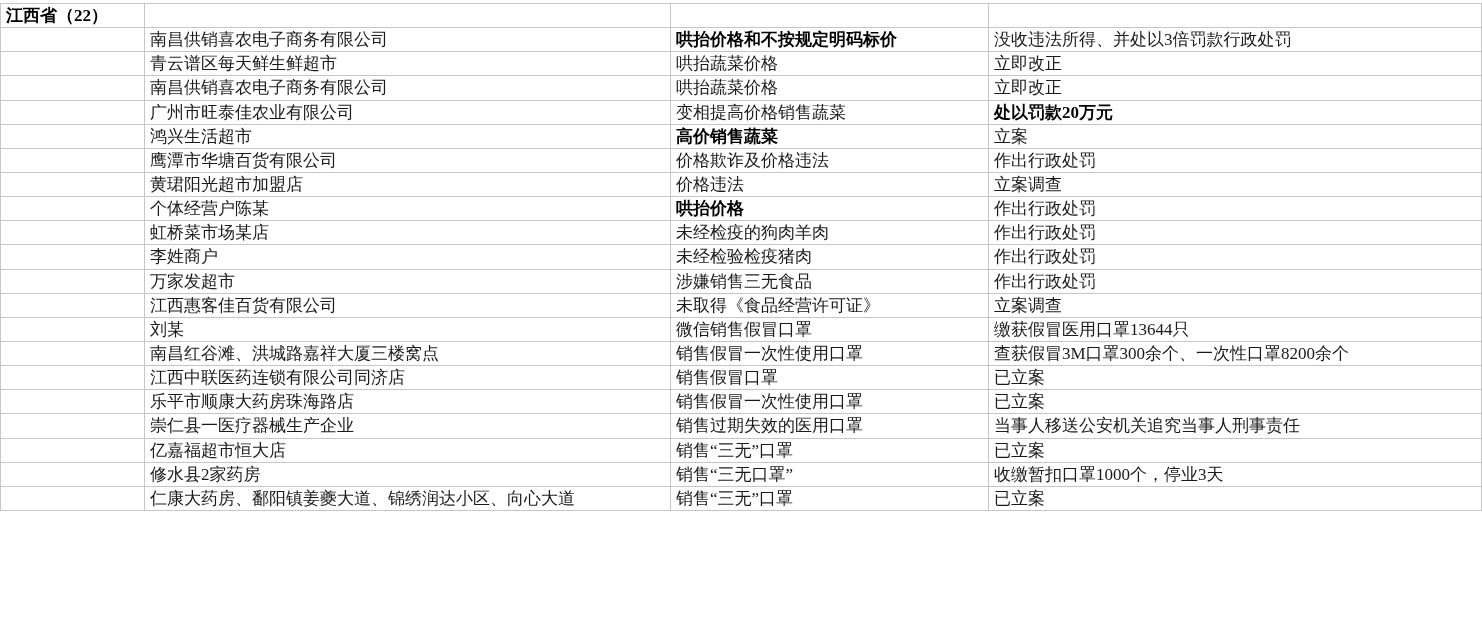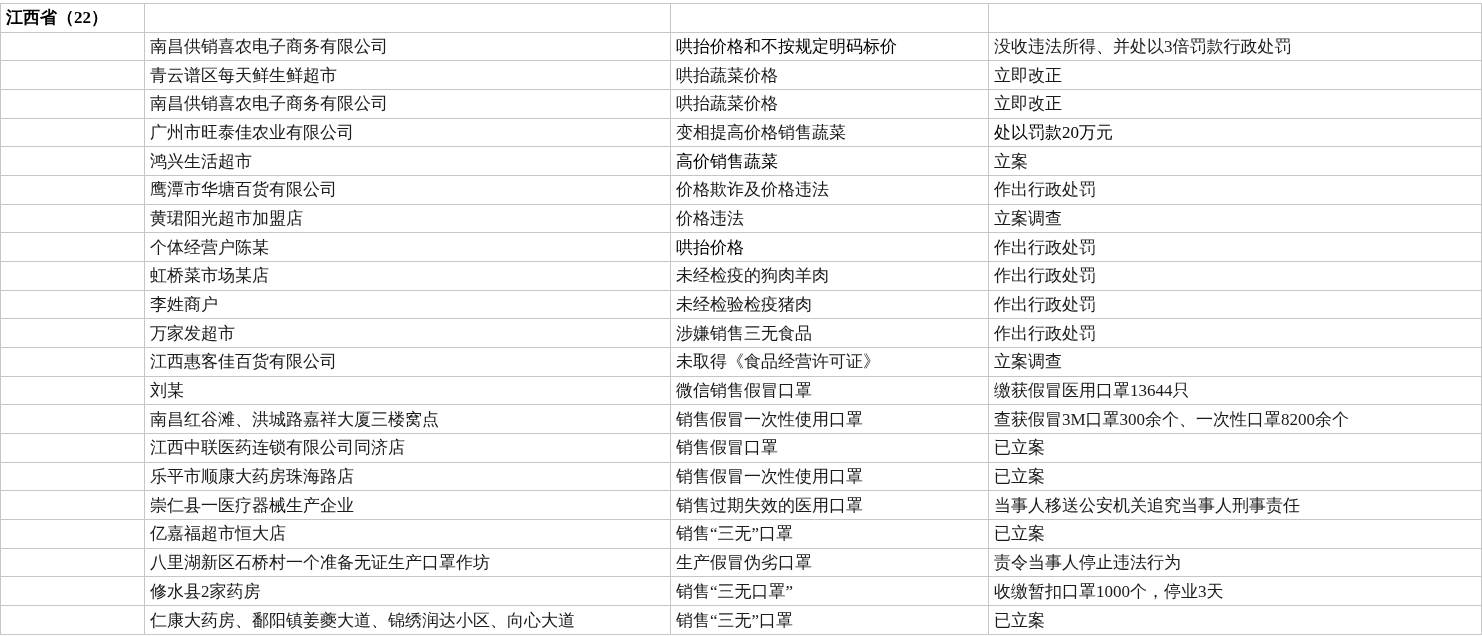--- a/index.html
+++ b/index.html
@@ -10,21 +10,21 @@
     box-sizing: border-box;
     padding-top: 3px;
     overflow: hidden;
     font-family: "Liberation Serif", "DejaVu Serif", serif;
     color: #1a1a1a;
   }
   table.grid {
     border-collapse: collapse;
     table-layout: fixed;
     width: 1481px;
-    height: 632px;
+    height: 508px;
     border-left: 1px solid #c6c6c6;
     border-right: 1px solid #c6c6c6;
     border-bottom: 1px solid #c6c6c6;
     padding-left: 13px;
   }
   table.grid td {
     border: 1px solid #c6c6c6;
     padding: 0 5px;
     vertical-align: middle;
     white-space: nowrap;
@@ -33,21 +33,21 @@
     line-height: 1;
     background: #ffffff;
   }
   td.head-cell {
     background: #ffff00;
     font-weight: bold;
     font-size: 18px;
     border-top: 2px solid #2a2a2a;
     color: #000000;
   }
-  td.bold { font-weight: normal; color: #000000; }
+  td.bold { font-weight: bold; color: #000000; }
   col.c-index   { width: 144px; }
   col.c-company { width: 526px; }
   col.c-violation { width: 318px; }
   col.c-penalty { width: 493px; }
 </style>
 </head>
 <body>
 
 <div class="sheet">
   <table class="grid">
@@ -185,26 +185,20 @@
   </tr>
 
   <tr>
     <td></td>
     <td>亿嘉福超市恒大店</td>
     <td>销售“三无”口罩</td>
     <td>已立案</td>
   </tr>
 
 
-  <tr>
-    <td></td>
-    <td>八里湖新区石桥村一个准备无证生产口罩作坊</td>
-    <td>生产假冒伪劣口罩</td>
-    <td>责令当事人停止违法行为</td>
-  </tr>
 
   <tr>
     <td></td>
     <td>修水县2家药房</td>
     <td>销售“三无口罩”</td>
     <td>收缴暂扣口罩1000个，停业3天</td>
   </tr>
 
   <tr>
     <td></td>

